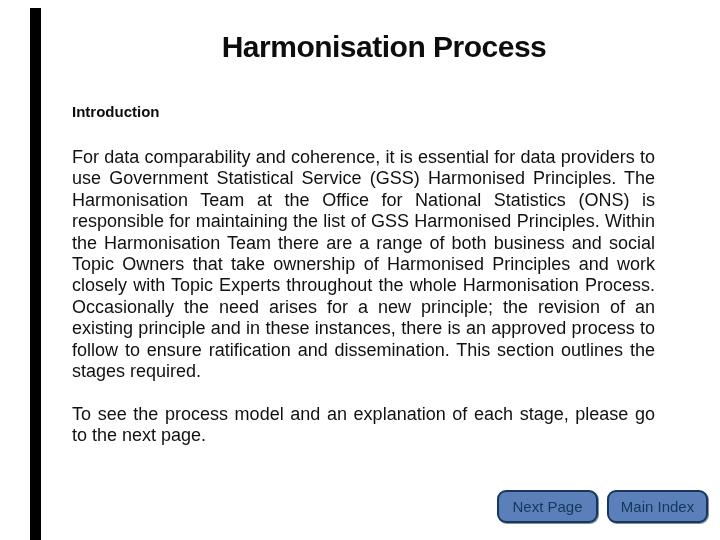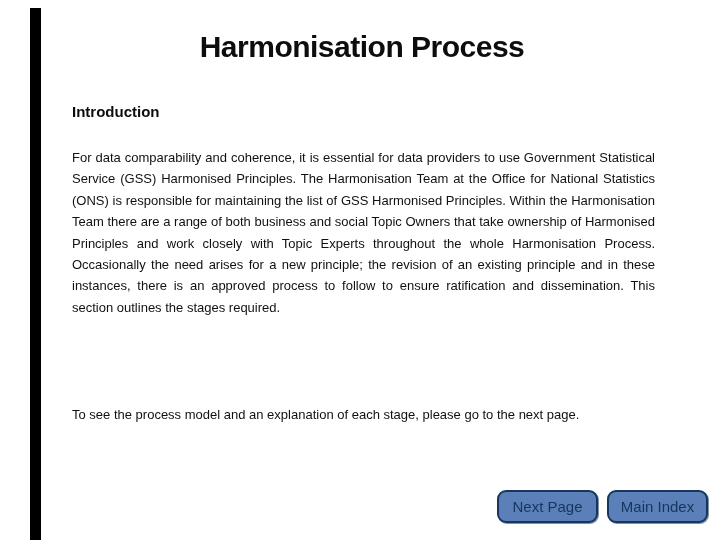--- a/index.html
+++ b/index.html
@@ -19,21 +19,21 @@
   .accent-bar {
     position: absolute;
     left: 30px;
     top: 8px;
     width: 11px;
     height: 532px;
     background: #000000;
   }
   .title {
     position: absolute;
-    left: 24px;
+    left: 46px;
     top: 30px;
     width: 636px;
     text-align: center;
     font-size: 30px;
     font-weight: bold;
     color: #0d0d0d;
     letter-spacing: -0.5px;
     white-space: nowrap;
     padding-left: 20px;
   }
@@ -42,21 +42,21 @@
     left: 72px;
     top: 103px;
     font-size: 15px;
     font-weight: bold;
     color: #0d0d0d;
   }
   .body-para {
     position: absolute;
     left: 72px;
     width: 583px;
-    font-size: 13px;
+    font-size: 18px;
     line-height: 21.4px;
     text-align: justify;
     text-align-last: left;
     color: #111111;
   }
   .para-1 { top: 147px; }
   .para-2 { top: 384px; margin-top: 20px; }
   .nav-button {
     position: absolute;
     top: 490px;

